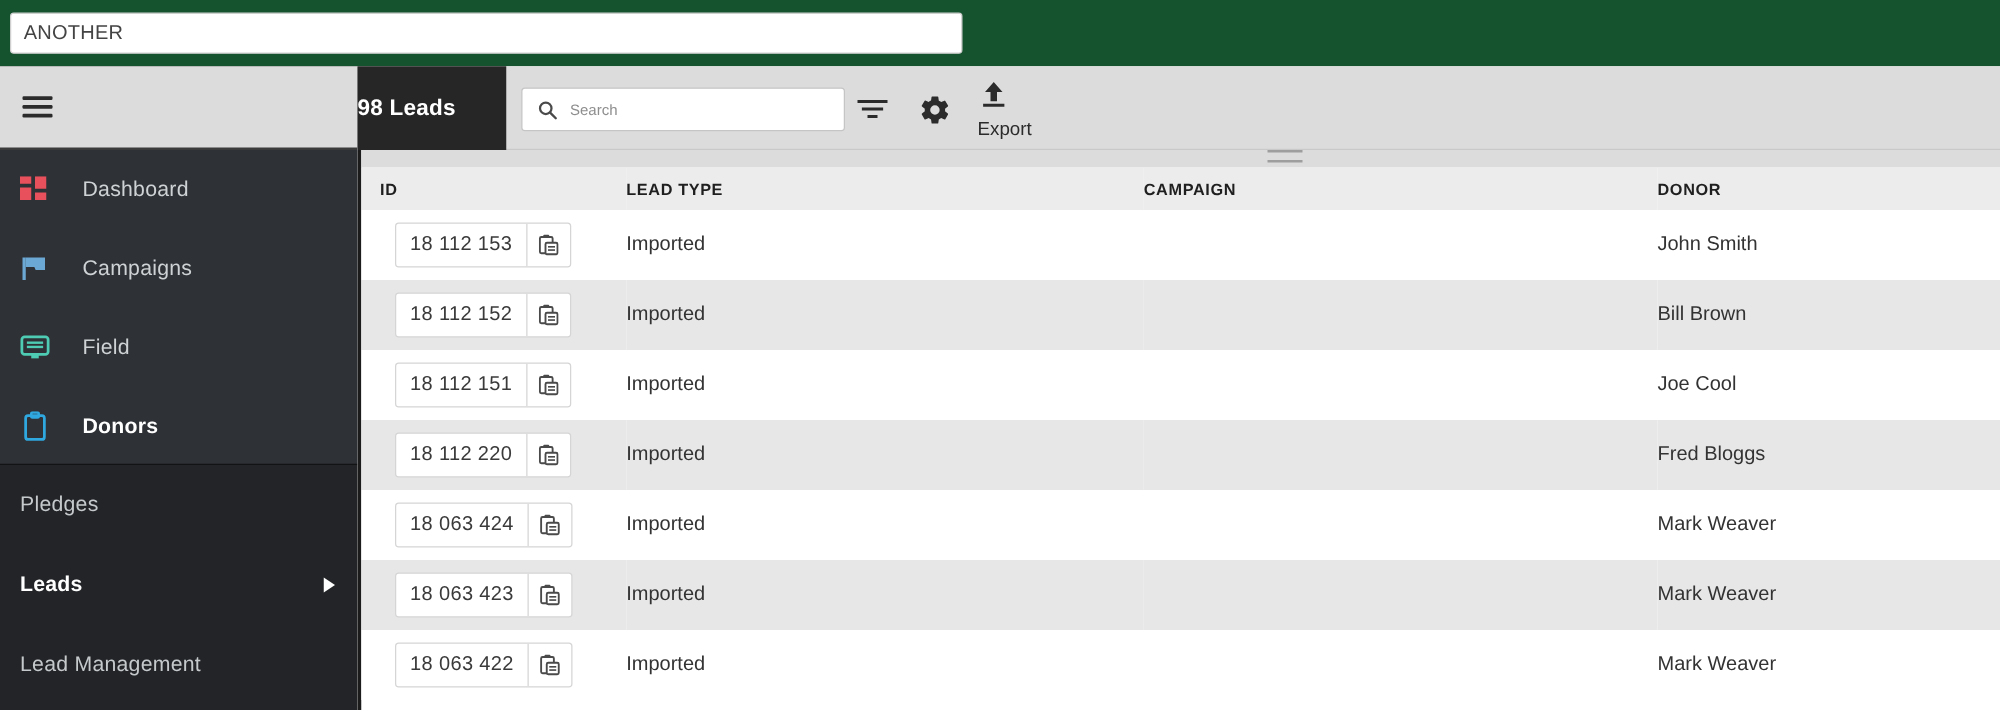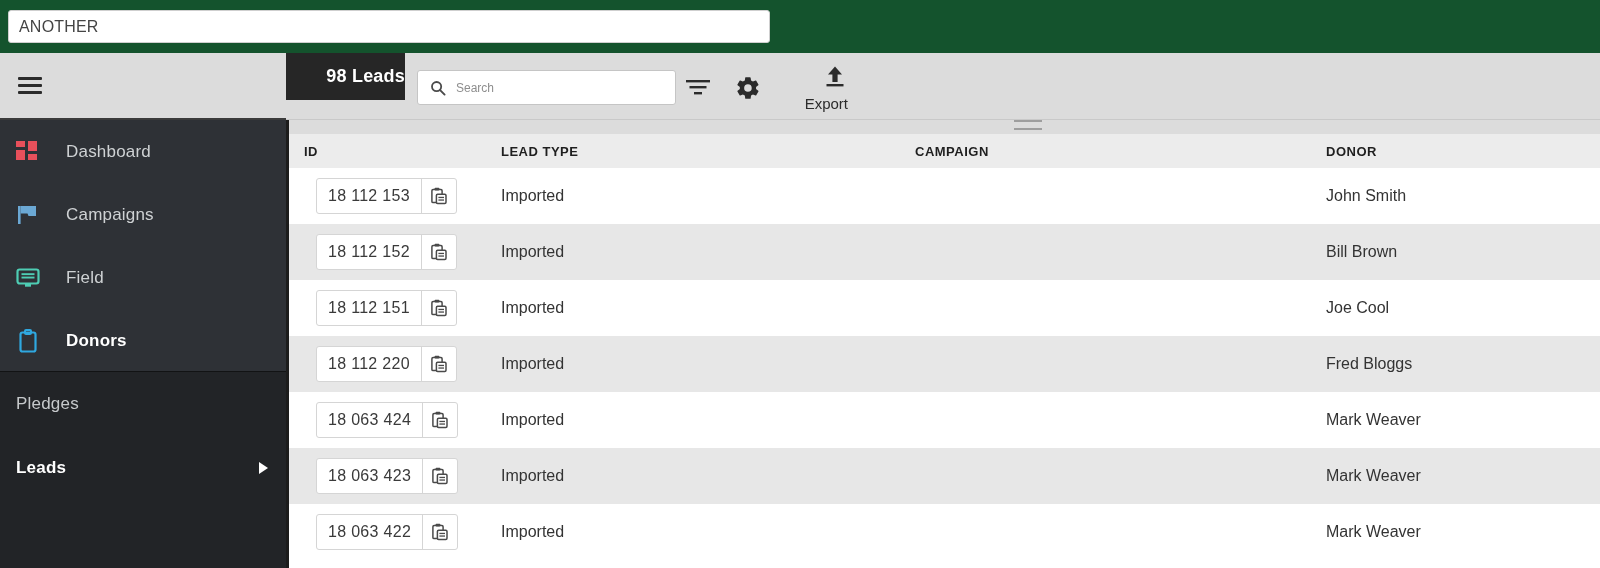--- a/index.html
+++ b/index.html
@@ -96,23 +96,23 @@
 
   
   #toolbar {
     position: absolute; left: 286px; top: 53px;
     width: 1314px; height: 67px;
     background: #dcdcdc;
     border-bottom: 1px solid #c9c9c9;
   }
   #leads-tab {
     position: absolute; left: 0; top: 0;
-    width: 119px; height: 47px;
+    width: 119px; height: 67px;
     background: #262626;
-    display: flex; align-items: center; justify-content: flex-end;
+    display: flex; align-items: center; justify-content: flex-start;
     cursor: pointer;
   }
   #leads-tab span { color: #ffffff; font-size: 18px; font-weight: bold; letter-spacing: .2px; }
 
   #search-box {
     position: absolute; left: 131px; top: 17px;
     width: 259px; height: 35px;
     background: #ffffff;
     border: 1px solid #c5c5c5;
     border-radius: 3px;
@@ -126,21 +126,21 @@
   .tb-icon {
     position: absolute;
     display: flex; align-items: center; justify-content: center;
     cursor: pointer;
   }
   #filter-icon { left: 397px; top: 22px; width: 30px; height: 24px; }
   #gear-icon   { left: 448px; top: 21px; width: 28px; height: 28px; }
   #export-btn  {
     position: absolute; left: 496px; top: 12px;
     width: 66px; height: 46px;
-    display: flex; flex-direction: column; align-items: flex-end; justify-content: center;
+    display: flex; flex-direction: column; align-items: flex-start; justify-content: center;
     cursor: pointer;
   }
   #export-btn .elabel { font-size: 15px; color: #2b2b2b; margin-top: 2px; }
 
   
   #drag-handle {
     position: absolute; left: 1014px; top: 120px;
     width: 28px; height: 10px;
     display: flex; flex-direction: column; justify-content: space-between;
     cursor: ns-resize;
@@ -272,20 +272,23 @@
 
     <div class="sub-item">
       <span class="sub-label">Pledges</span>
     </div>
 
     <div class="sub-item active">
       <span class="sub-label">Leads</span>
       <span class="sub-arrow"></span>
     </div>
 
+    <div class="sub-item">
+      <span class="sub-label">Lead Management</span>
+    </div>
 
   </div>
 </div>
 
 <div id="toolbar">
 
   <div id="leads-tab">
     <span>98 Leads</span>
   </div>
 

